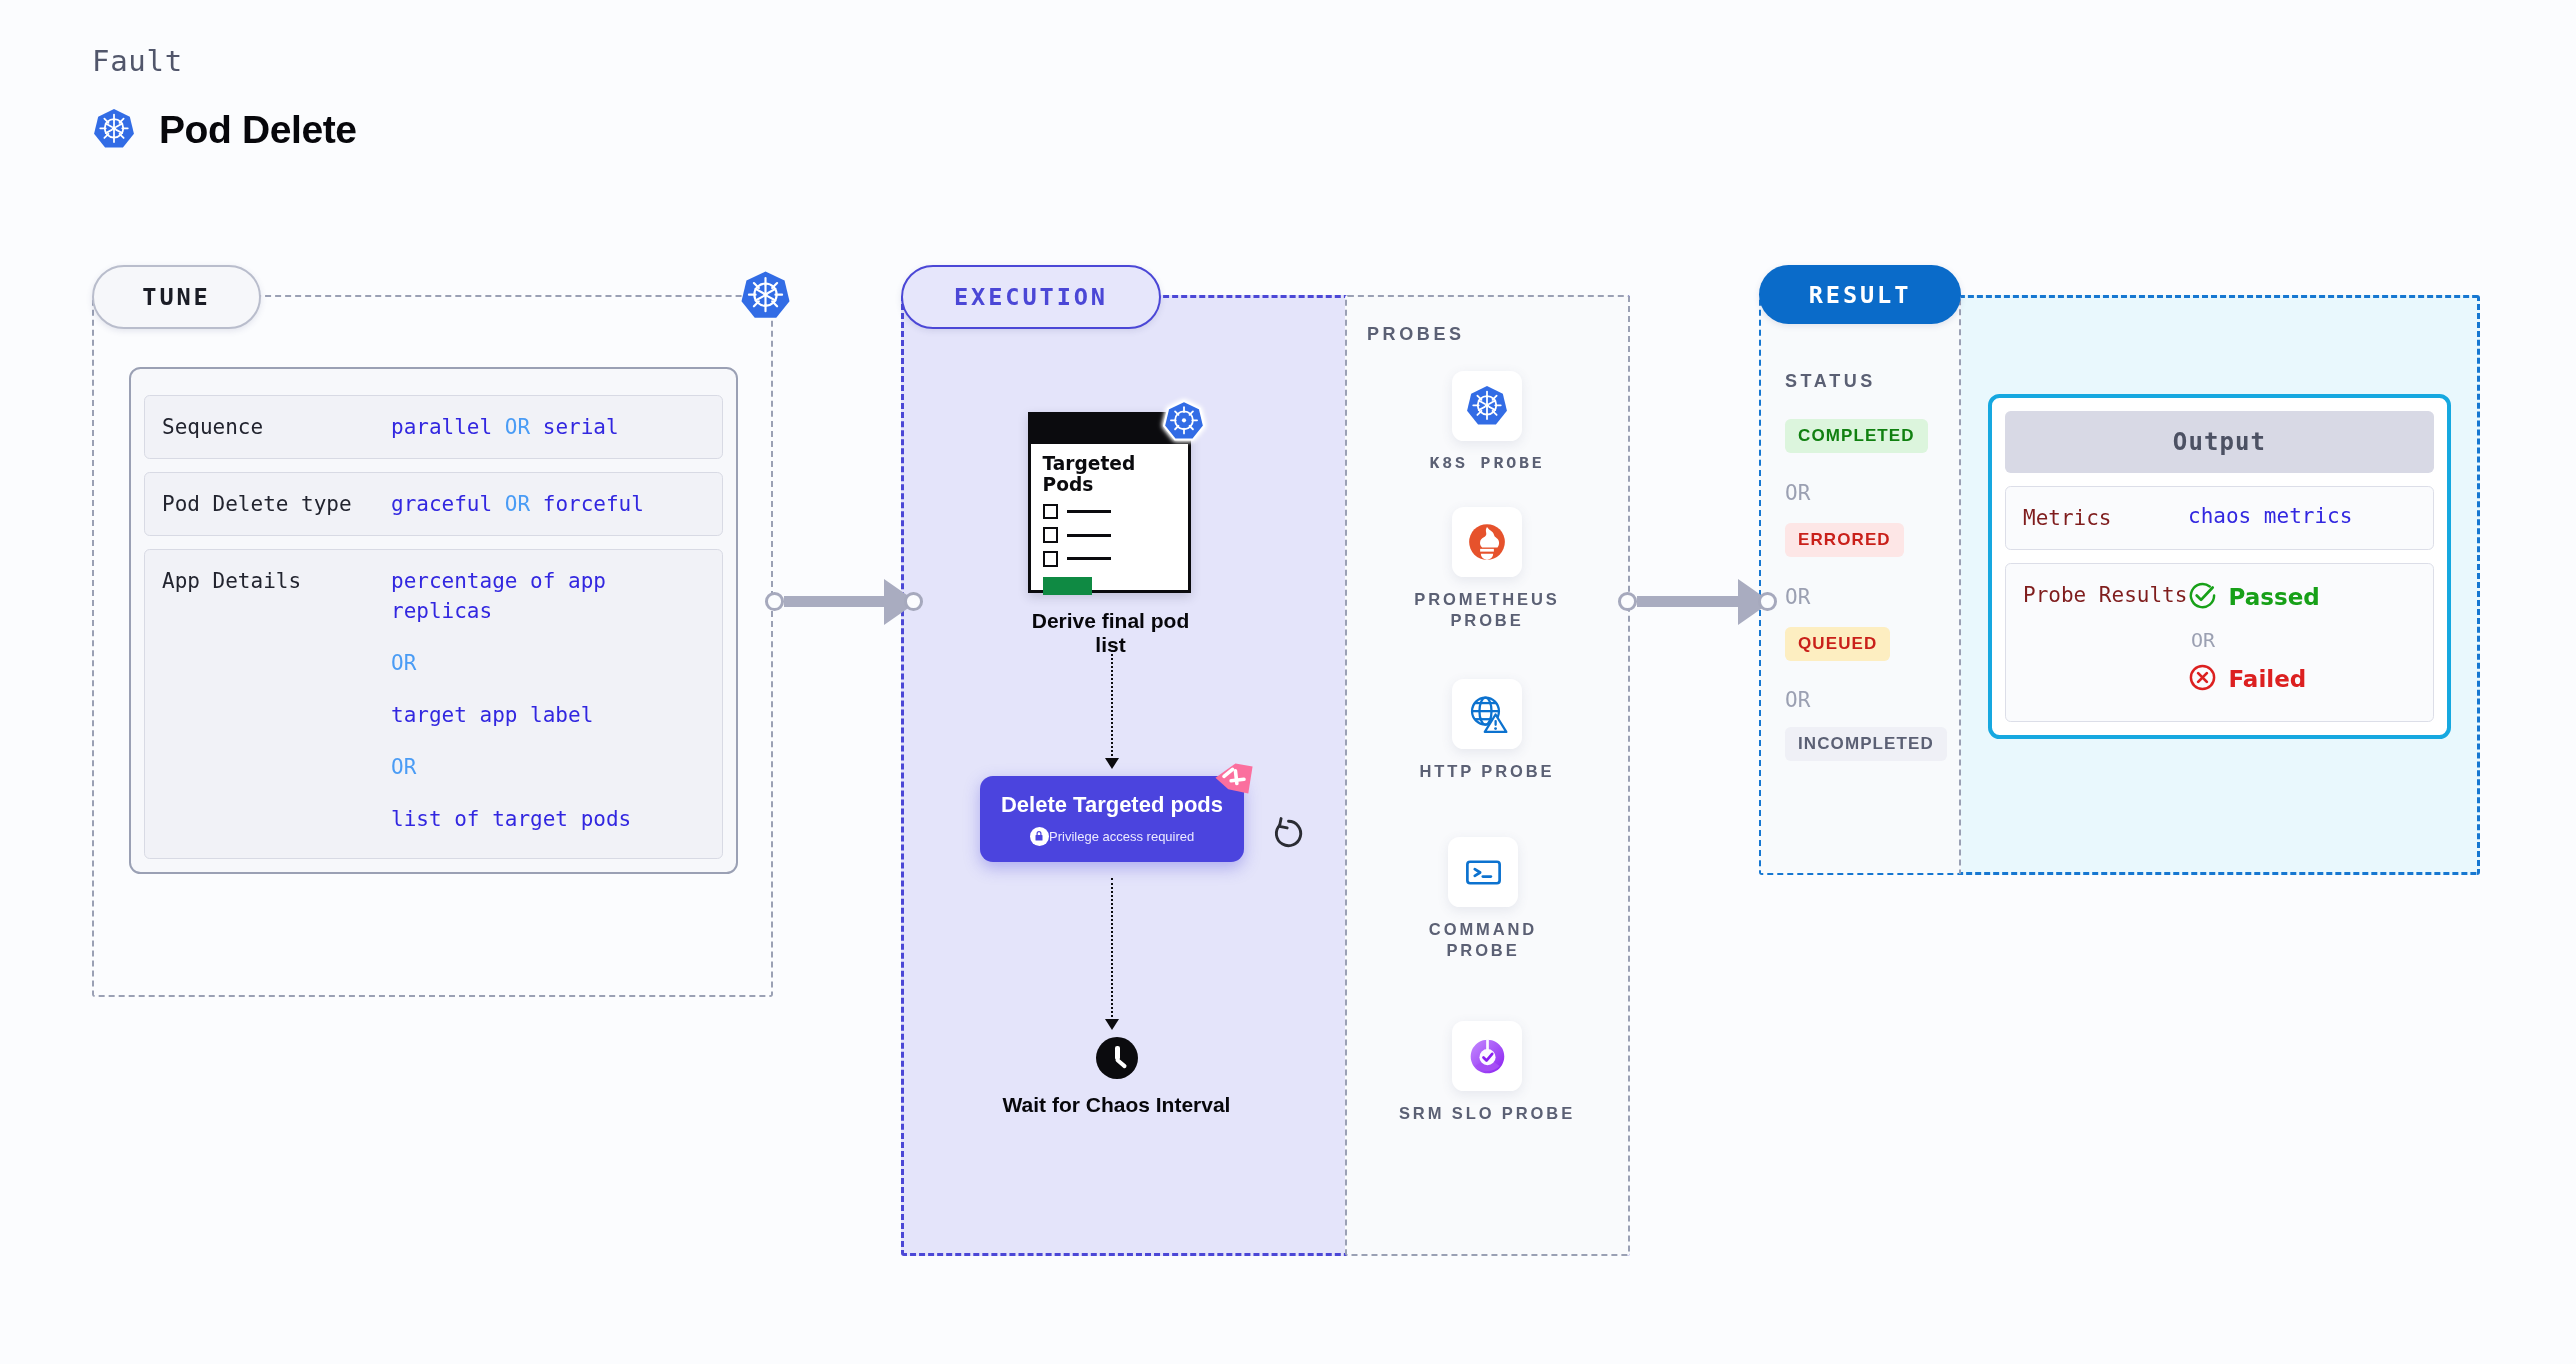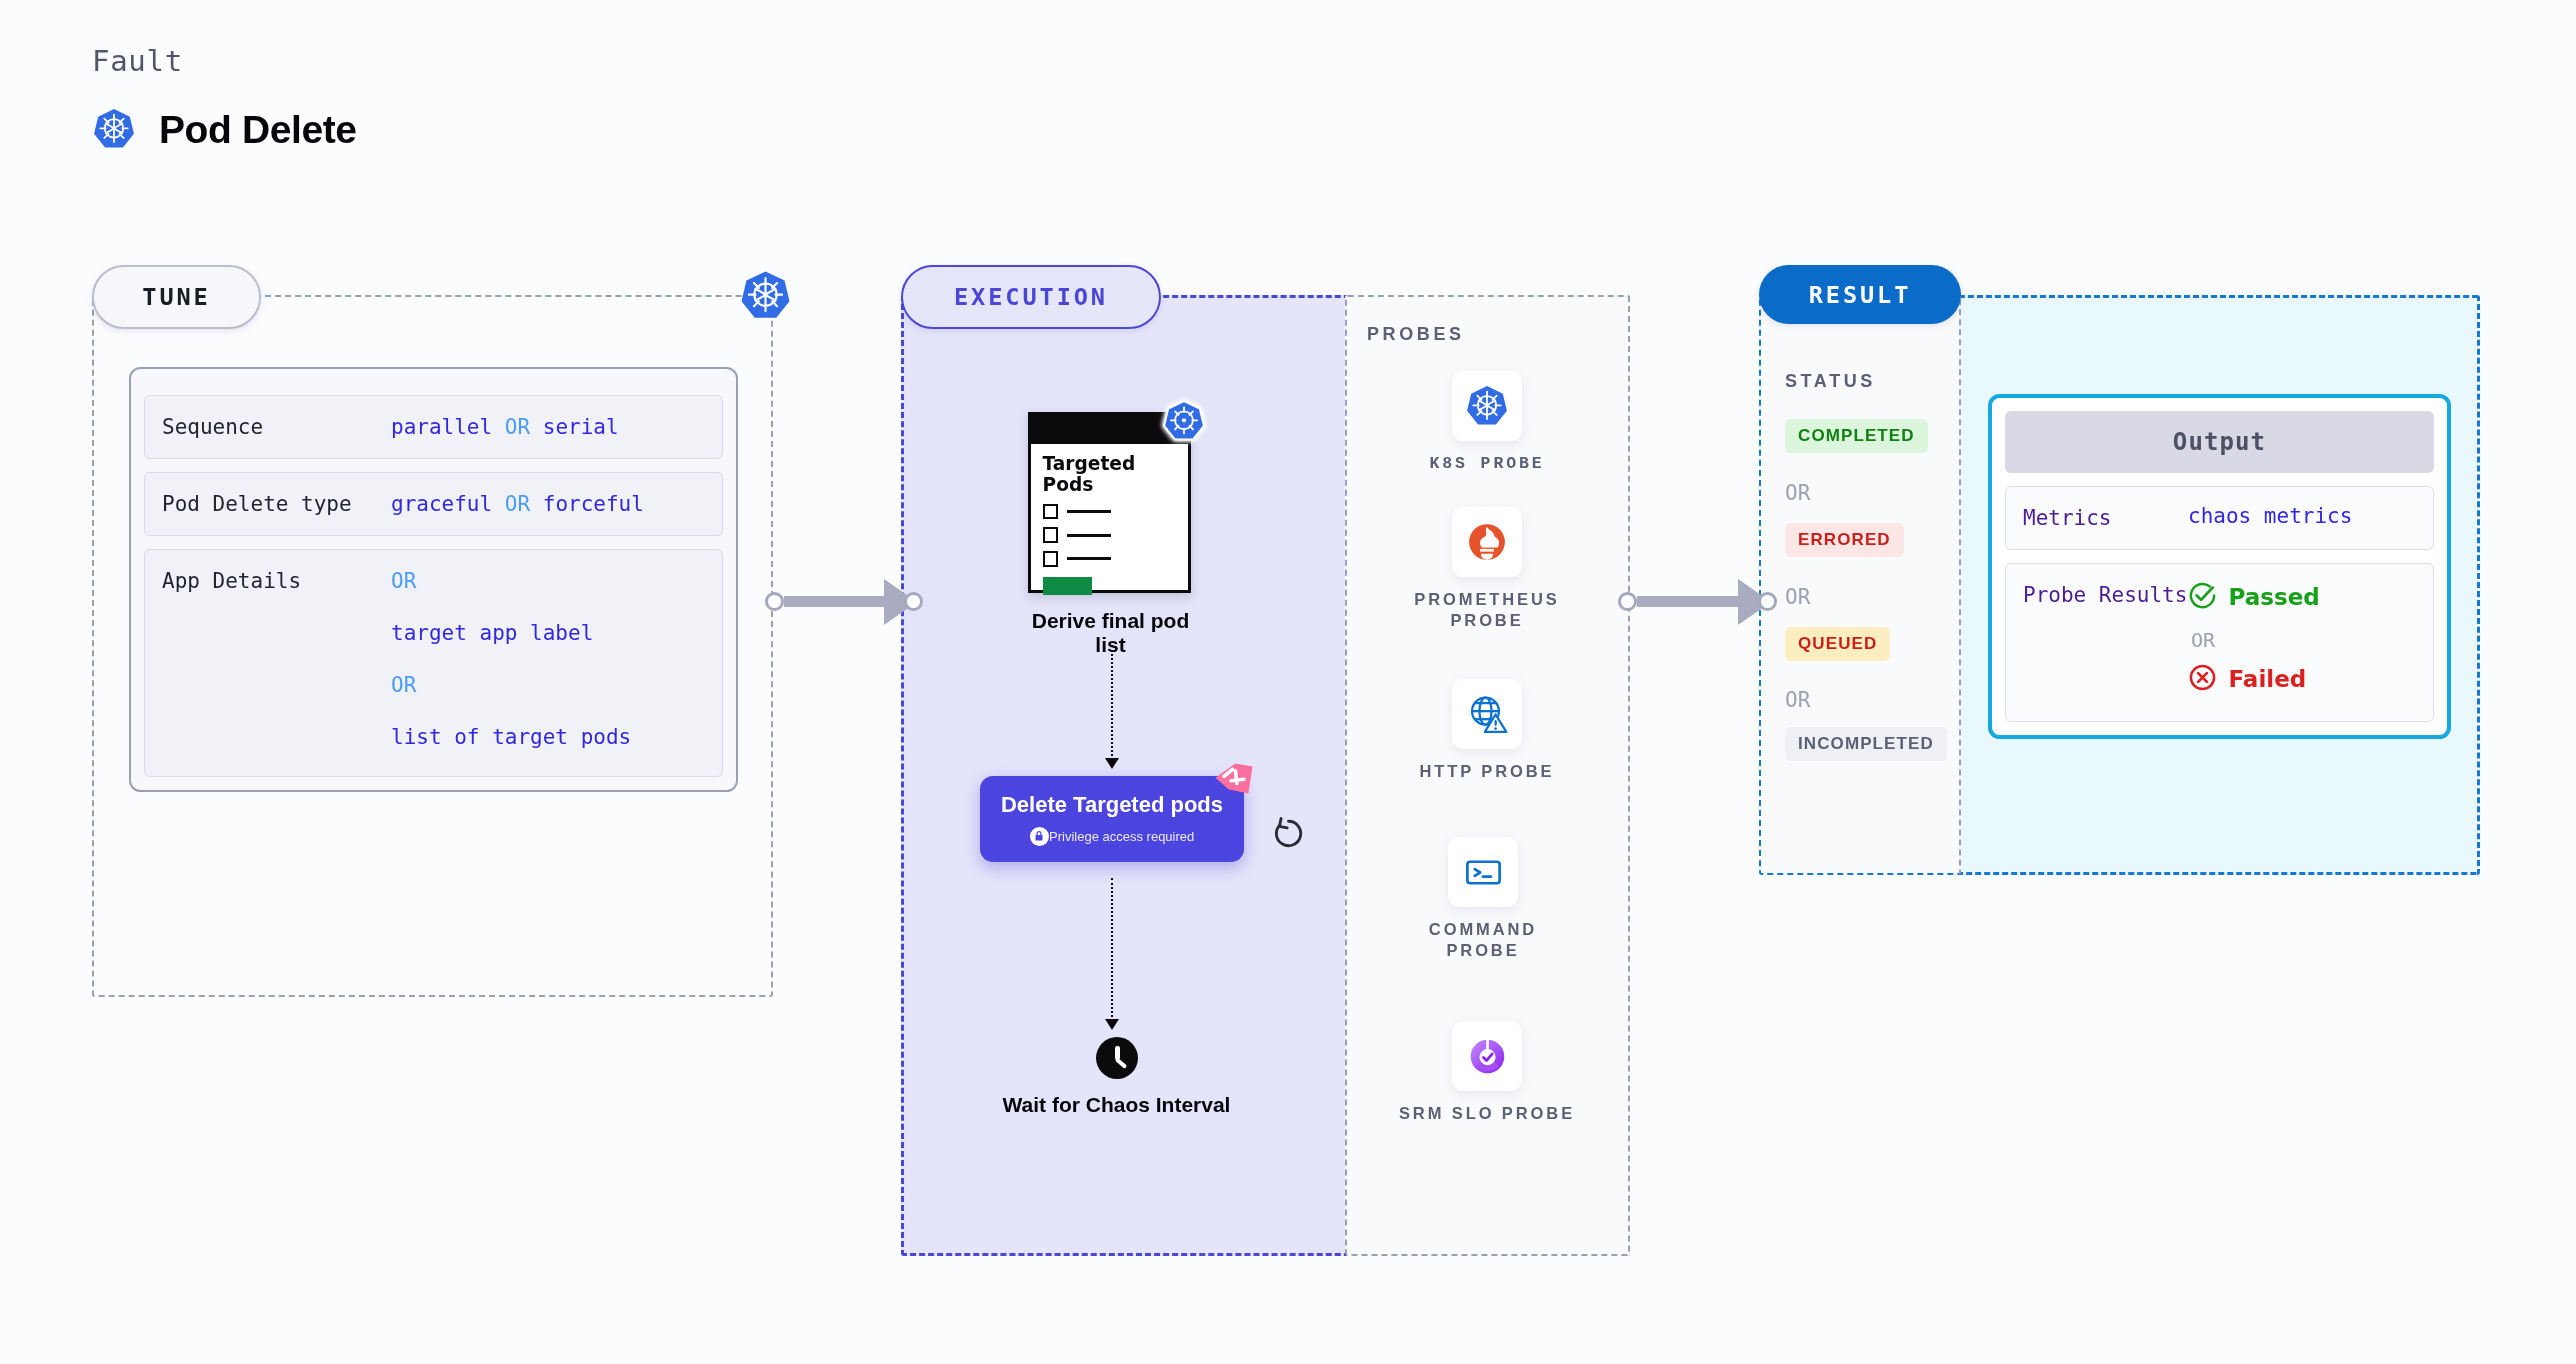--- a/index.html
+++ b/index.html
@@ -162,21 +162,21 @@
     padding:13px;box-sizing:border-box;
   }
   .out-head{
     background:#d8d9e5;border-radius:5.7px;text-align:center;padding:17px 0;
     font-size:24px;color:#4c5163;font-weight:bold;letter-spacing:1.1px;
     font-family:"DejaVu Sans Mono","Liberation Mono",monospace;
   }
   .out-row{display:flex;background:#fafbfd;border:0.7px solid #dcdee8;border-radius:5.7px;
     margin-top:13px;padding:17px;box-sizing:border-box;
     font-family:"DejaVu Sans Mono","Liberation Mono",monospace;}
-  .out-key{width:165px;flex:none;font-size:21px;color:#4c1d95;line-height:1.35;}
+  .out-key{width:165px;flex:none;font-size:21px;color:#7f1d1d;line-height:1.35;}
   .out-val{font-size:21px;color:#3227e0;}
   .pr-line{display:flex;align-items:center;gap:11.5px;}
   .pr-text{font-size:23px;font-weight:bold;font-family:"DejaVu Sans","Liberation Sans",sans-serif;}
   .pr-passed{color:#17a018;}
   .pr-failed{color:#dc2020;}
   .pr-or{font-size:20px;color:#9ba0b2;margin:14.3px 0 11.5px 2.9px;}
 </style>
 </head>
 <body>
 
@@ -260,20 +260,21 @@
     <div class="ui-vals">
       <span class="v-primary">graceful</span>
       <span class="v-or">OR</span>
       <span class="v-primary">forceful</span>
     </div>
   </div>
 
   <div class="ui-row" style="padding-bottom:24px;">
     <div class="ui-key">App Details</div>
     <div class="ui-vals" style="max-width:272px;">
+      <div class="vblock v-primary">percentage of app replicas</div>
       <div class="vblock v-or">OR</div>
       <div class="vblock v-primary">target app label</div>
       <div class="vblock v-or">OR</div>
       <div class="vblock v-primary">list of target pods</div>
     </div>
   </div>
 </div>
 
 <div class="connector" id="conn-1">
   <span class="c-dot"></span>

